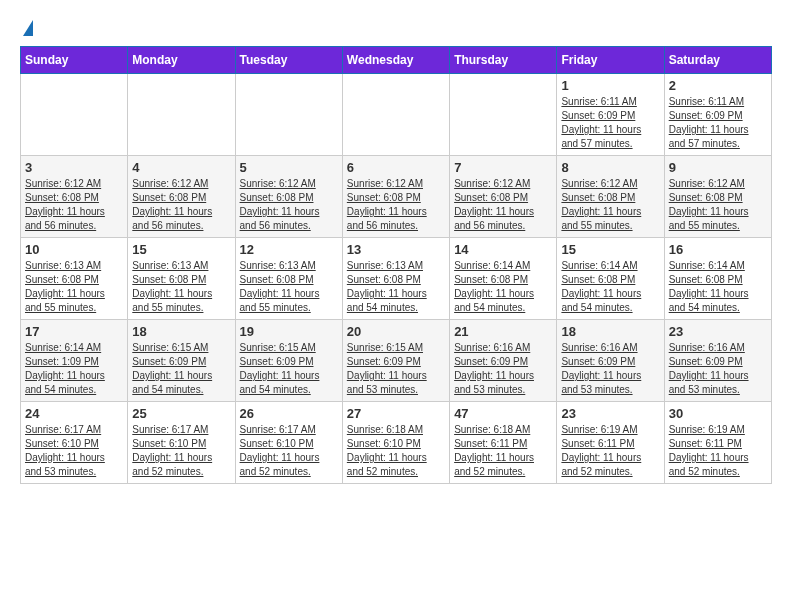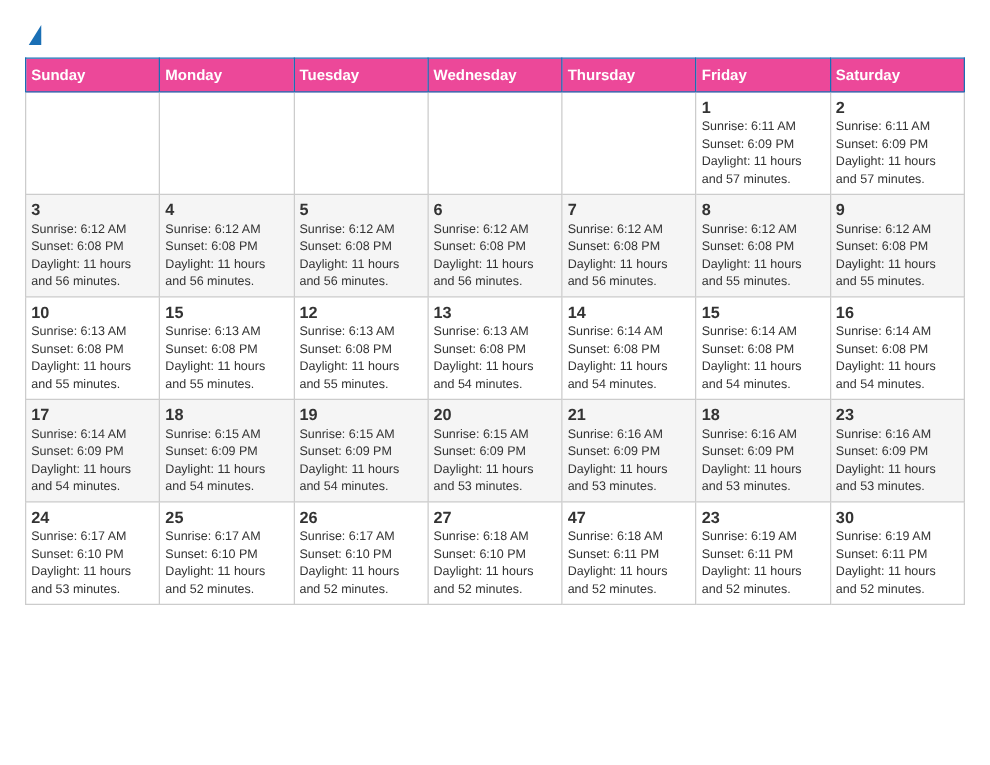--- a/index.html
+++ b/index.html
@@ -27,21 +27,21 @@
     .location-title {
       font-size: 16px;
       color: #555;
     }
     .calendar-table {
       width: 100%;
       border-collapse: collapse;
       border: 1px solid #ccc;
     }
     .calendar-table th {
-      background-color: #ec4899;
+      background-color: #6d28d9;
       color: #fff;
       font-size: 12px;
       font-weight: bold;
       padding: 6px 4px;
       text-align: left;
       border: 1px solid #1a6fb5;
     }
     .calendar-table td {
       vertical-align: top;
       border: 1px solid #ccc;
@@ -58,20 +58,21 @@
     .day-number {
       font-size: 13px;
       font-weight: bold;
       display: block;
       margin-bottom: 2px;
     }
     .day-info {
       font-size: 10px;
       line-height: 1.4;
       color: #333;
+      text-decoration: underline;
     }
     .empty-cell {
       background: #fff !important;
     }
     .logo-wrapper {
       display: flex;
       flex-direction: column;
     }
     .logo-line1 {
       display: flex;
@@ -235,21 +236,21 @@
           <span class="day-number">16</span>
           <div class="day-info">Sunrise: 6:14 AM
 Sunset: 6:08 PM
 Daylight: 11 hours and 54 minutes.</div>
         </td>
       </tr>
       <tr>
         <td>
           <span class="day-number">17</span>
           <div class="day-info">Sunrise: 6:14 AM
-Sunset: 6:09 PM
+Sunset: 1:09 PM
 Daylight: 11 hours and 54 minutes.</div>
         </td>
         <td>
           <span class="day-number">18</span>
           <div class="day-info">Sunrise: 6:15 AM
 Sunset: 6:09 PM
 Daylight: 11 hours and 54 minutes.</div>
         </td>
         <td>
           <span class="day-number">19</span>

